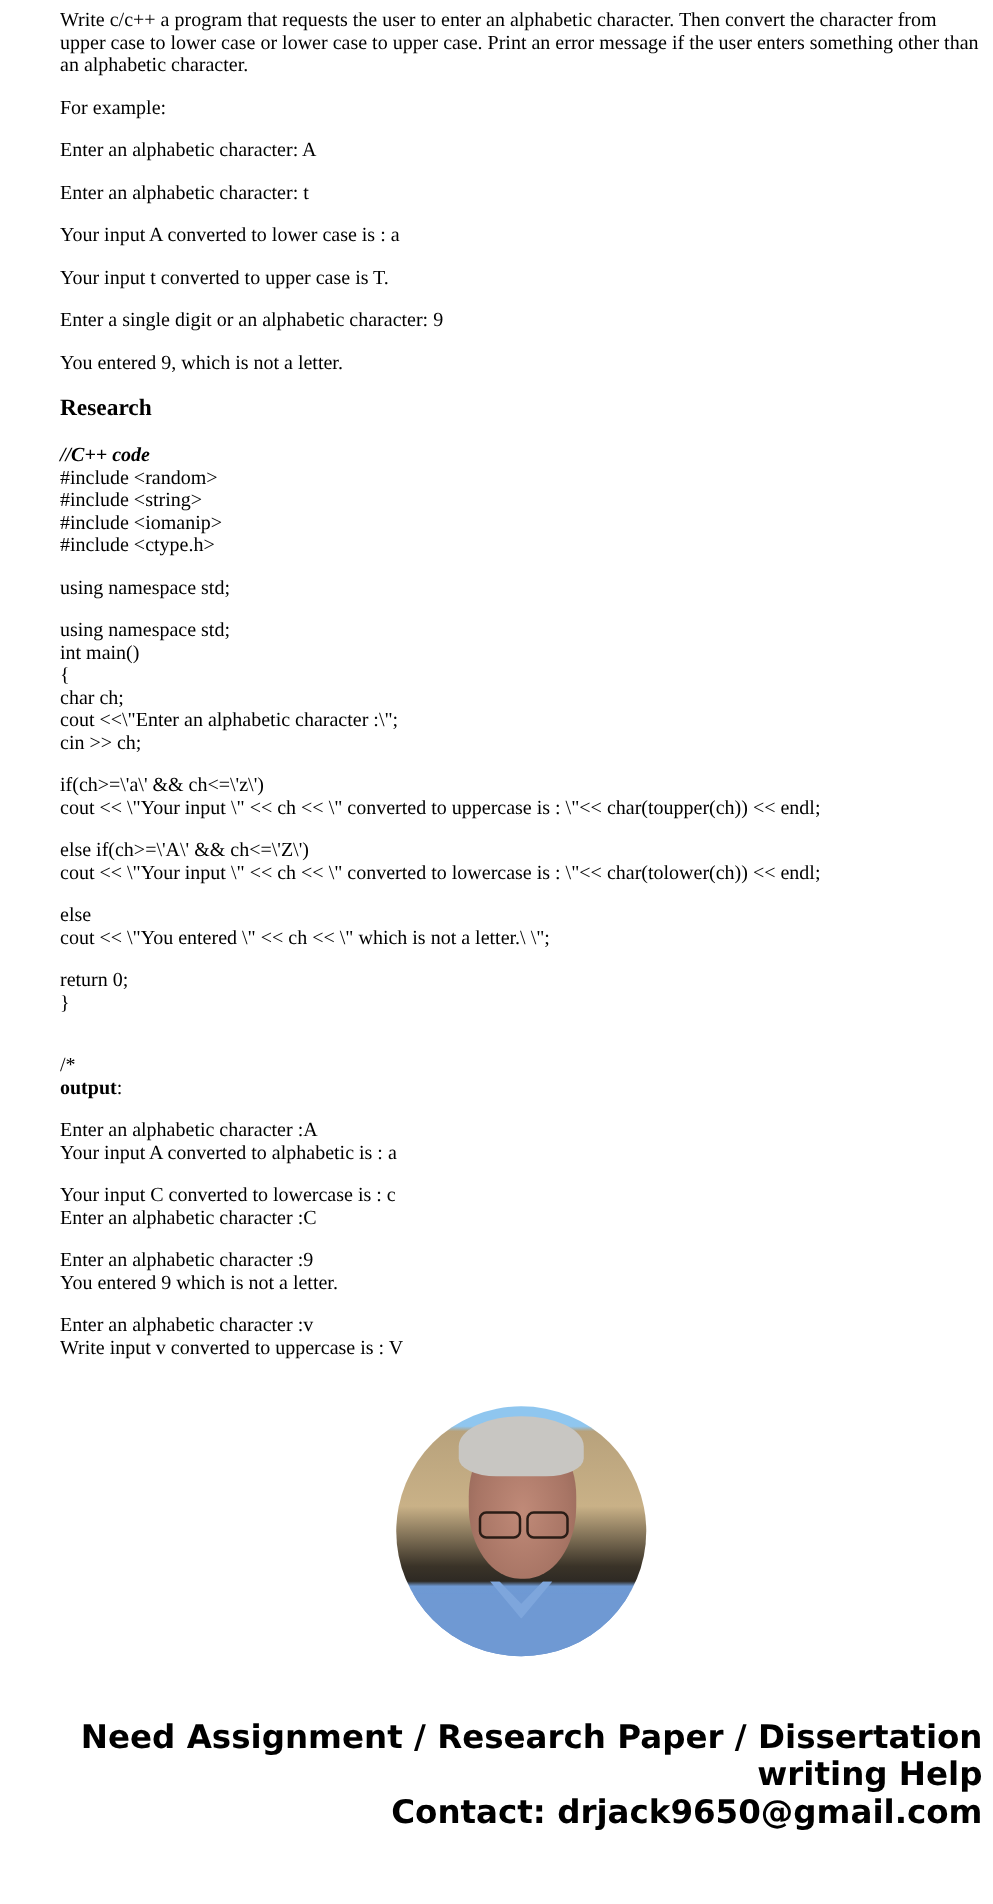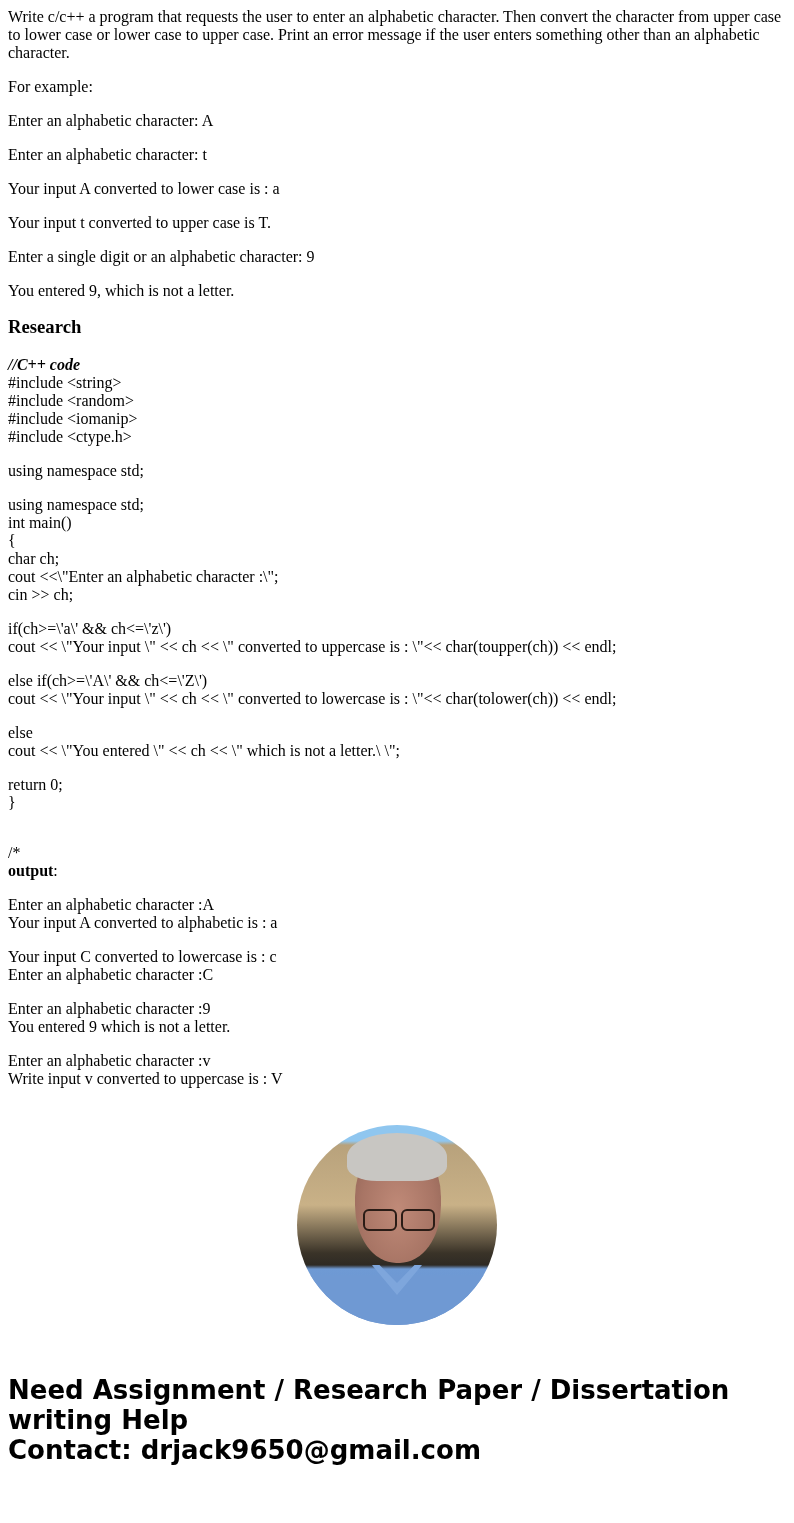--- a/index.html
+++ b/index.html
@@ -3,21 +3,21 @@
   <meta charset="utf-8">
   <style>
     html, body { margin: 0; padding: 0; background: #ffffff; }
     body {
       width: 794px;
       font-family: "Liberation Serif", serif;
       font-size: 16px;
       line-height: 18px;
       color: #000;
     }
-    .page { padding: 8px 8px 0 8px; }
+    .page { padding: 8px 8px 0 20px; margin-left: 28px; }
     p { margin: 0 0 16px 0; }
     .question p.q { margin-bottom: 16px; }
     h2 {
       font-size: 18.7px;
       font-weight: bold;
       margin: 4px 0 18px 0;
       line-height: 22px;
     }
     .code-block { margin: 0; }
     .line { display: block; min-height: 18px; white-space: pre; }
@@ -53,21 +53,21 @@
       position: absolute; left: 0; top: 150px; width: 200px; height: 60px;
       background: #6f99d3;
     }
     .collar {
       position: absolute; left: 75px; top: 140px; width: 50px; height: 30px;
       background: #7ea6dc;
       clip-path: polygon(0 0, 50% 100%, 100% 0, 85% 0, 50% 60%, 15% 0);
     }
     .promo {
       margin-top: 50px;
-      text-align: left;
+      text-align: right;
       font-family: "DejaVu Sans", sans-serif;
       font-weight: bold;
       font-size: 26px;
       line-height: 30px;
       padding-bottom: 28px;
     }
     .promo .pl { display: block; }
   </style>
 </head>
 <body>
@@ -82,22 +82,22 @@
     <p>Your input A converted to lower case is : a</p>
     <p>Your input t converted to upper case is T.</p>
     <p>Enter a single digit or an alphabetic character: 9</p>
     <p>You entered 9, which is not a letter.</p>
   </section>
 
   <h2>Research</h2>
 
   <div class="code-block">
     <span class="line bold">//C++ code</span>
+    <span class="line">#include &lt;random&gt;</span>
     <span class="line">#include &lt;string&gt;</span>
-    <span class="line">#include &lt;random&gt;</span>
     <span class="line">#include &lt;iomanip&gt;</span>
     <span class="line">#include &lt;ctype.h&gt;</span>
     <span class="gap"></span>
     <span class="line">using namespace std;</span>
     <span class="gap"></span>
     <span class="line">using namespace std;</span>
     <span class="line">int main()</span>
     <span class="line">{</span>
     <span class="line">char ch;</span>
     <span class="line">cout &lt;&lt;\"Enter an alphabetic character :\";</span>

